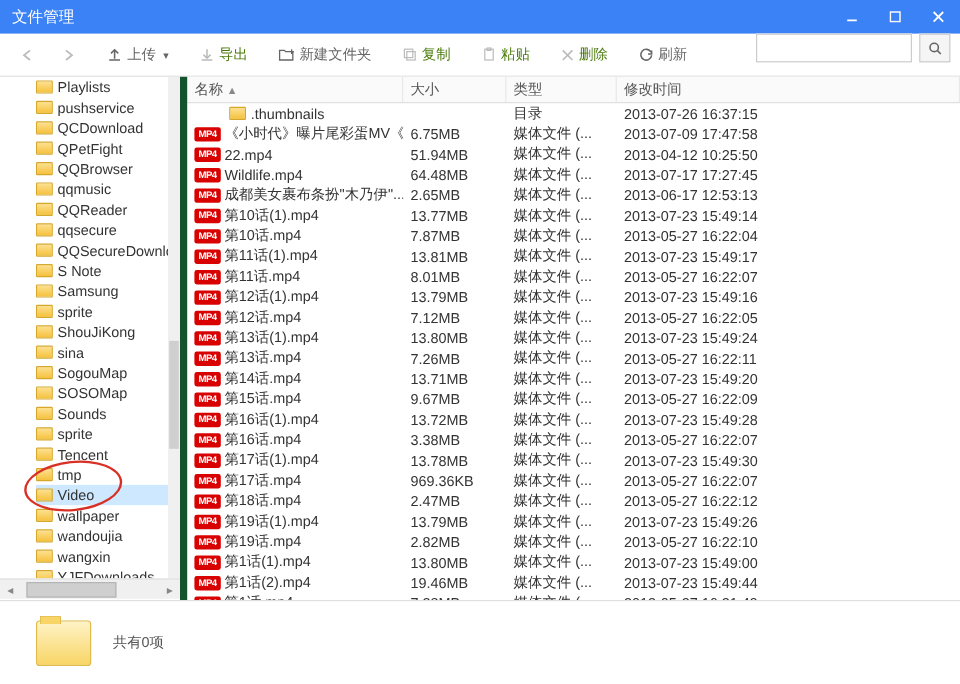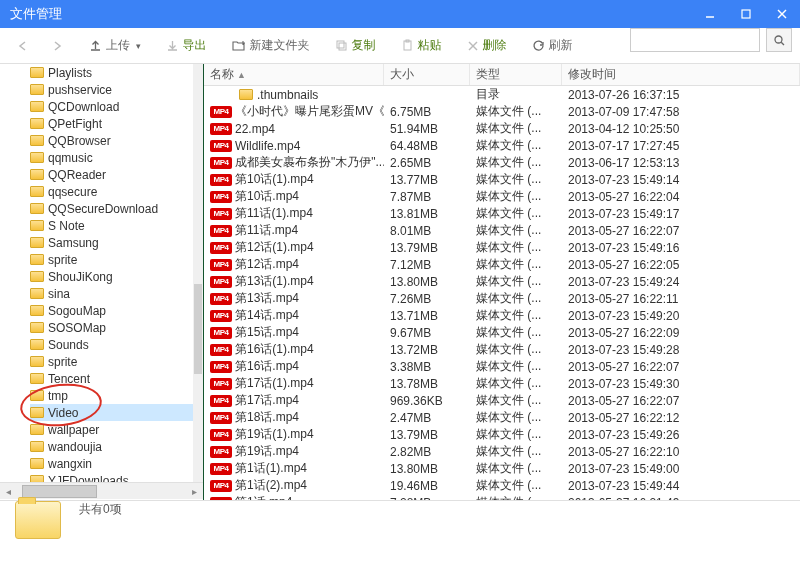--- a/index.html
+++ b/index.html
@@ -13,21 +13,21 @@
 .toolbar { height: 36px; border-bottom: 1px solid #e0e0e0; display: flex; padding: 0 8px; gap: 4px; font-size: 12px; color: #666; }
 .tool-item { display: inline-flex; align-items: center; gap: 4px; padding: 3px 8px; cursor: pointer; border-radius: 2px; }
 .tool-item.disabled { color: #4d7c0f; cursor: default; }
 .tool-sep { width: 1px; height: 18px; }
 .tool-spacer { flex: 1; }
 .search-box { width: 130px; height: 24px; border: 1px solid #ccc; padding: 0 6px; font-size: 12px; }
 .search-btn { width: 26px; height: 24px; border: 1px solid #ccc; display: flex; align-items: center; justify-content: center; cursor: pointer; background: #f5f5f5; margin-left: 2px; }
 
 .main { display: flex; height: 436px; }
 
-.sidebar { width: 204px; border-right: 1px solid #14532d; overflow: hidden; position: relative; }
+.sidebar { width: 156px; border-right: 6px solid #14532d; overflow: hidden; position: relative; }
 .sidebar-tree { height: 418px; overflow: hidden; padding-left: 30px; position: relative; }
 .sidebar-item { display: flex; align-items: center; font-size: 12px; color: #333; height: 17px; cursor: pointer; white-space: nowrap; }
 .sidebar-item.sel { background: #cde8ff; }
 .folder-icon { width: 14px; height: 11px; margin-right: 4px; background: linear-gradient(#fde091,#f5c23d); border: 1px solid #d6a829; border-radius: 1px; flex-shrink: 0; }
 .hscroll { height: 17px; border-top: 1px solid #e0e0e0; background: #f0f0f0; position: relative; }
 .hscroll-thumb { position: absolute; left: 22px; width: 75px; top: 2px; height: 13px; background: #cfcfcf; border: 1px solid #b5b5b5; }
 .hscroll-arrow { position: absolute; top: 0; width: 17px; height: 17px; display: flex; align-items: center; justify-content: center; color:#888;font-size:10px;}
 .hscroll-arrow.l{left:0}.hscroll-arrow.r{right:0}
 .sidebar-circle { position: absolute; border: 2px solid #d93025; border-radius: 50%; width: 82px; height: 42px; left: 20px; top: 320px; pointer-events: none; transform: rotate(-6deg); }
 
@@ -42,21 +42,21 @@
 .col-size { width: 86px; }
 .col-type { width: 92px; }
 .col-date { flex: 1; }
 
 .file-list { flex: 1; overflow: hidden; }
 .file-row { display: flex; height: 17px; font-size: 12px; color: #333; align-items: center; }
 .file-row .cell { padding-left: 6px; overflow: hidden; white-space: nowrap; text-overflow: ellipsis; }
 .dir-icon { width: 14px; height: 11px; margin-right: 4px; background: linear-gradient(#fde091,#f5c23d); border: 1px solid #d6a829; border-radius: 1px; flex-shrink: 0; }
 .mp4-icon { width: 22px; height: 12px; margin-right: 3px; background: #d90000; color: #fff; font-size: 8px; font-weight: bold; display: flex; align-items: center; justify-content: center; border-radius: 2px; flex-shrink: 0; letter-spacing: -0.5px;}
 
-.status { height: 70px; border-top: 1px solid #e0e0e0; display: flex; align-items: flex-start; padding: 0 15px; font-size: 12px; color: #555; }
+.status { height: 70px; border-top: 1px solid #e0e0e0; display: flex; align-items: center; padding: 0 30px; font-size: 12px; color: #555; }
 .big-folder { width: 46px; height: 38px; margin-right: 18px; background: linear-gradient(#fef3c6,#f8d566); border: 1px solid #e0ba4a; border-radius: 3px; position: relative; }
 .big-folder::before { content:''; position:absolute; top:-5px; left:2px; width:16px; height:6px; background:#f8d566; border:1px solid #e0ba4a; border-bottom:none; border-radius:2px 2px 0 0;}
 </style>
 </head>
 <body>
 
 <div class="titlebar">
   <span>文件管理</span>
   <div class="titlebar-spacer"></div>
   <div class="titlebar-btn">

